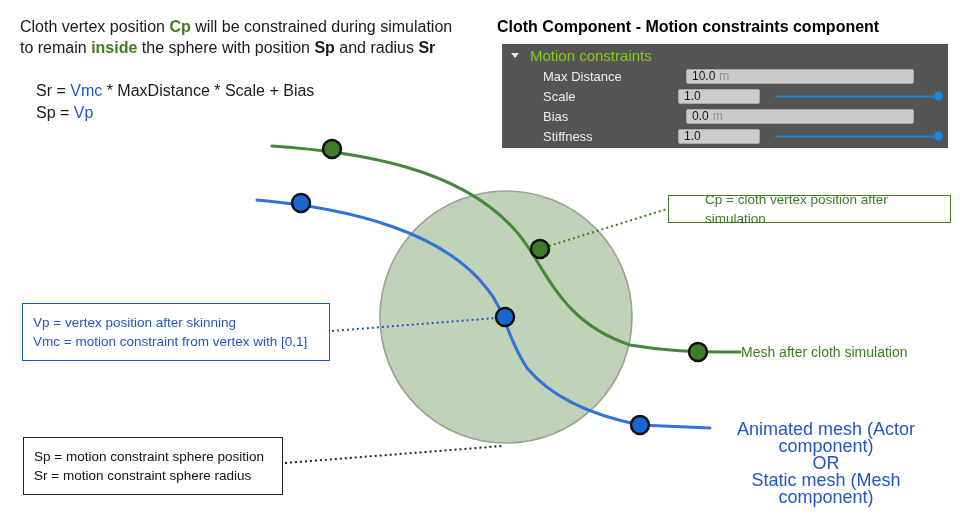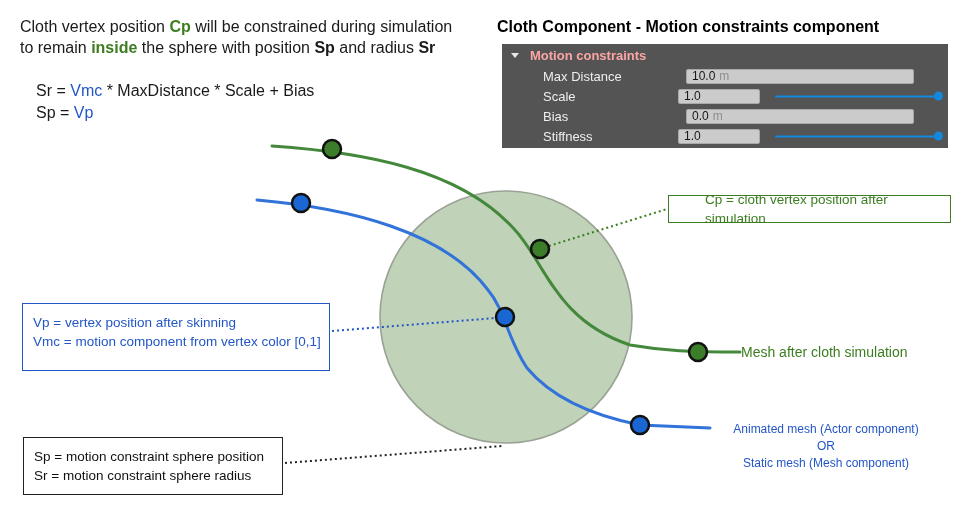--- a/index.html
+++ b/index.html
@@ -12,43 +12,43 @@
   .intro b{font-weight:bold;}
   .green-b{color:var(--green-text);font-weight:bold;}
   .blue-t{color:var(--blue-text);}
   .formulas{position:absolute;left:36px;top:80px;font-size:16px;line-height:22px;color:#1a1a1a;}
   
   .panel-title{position:absolute;left:497px;top:18px;font-size:16px;font-weight:bold;color:#000;}
   .panel{position:absolute;left:502px;top:44px;width:446px;height:104px;background:var(--panel-bg);}
   .panel-header{height:22px;display:flex;align-items:center;padding-left:9px;}
   .tri{width:0;height:0;border-left:4.5px solid transparent;border-right:4.5px solid transparent;
        border-top:5.5px solid #e8e8e8;margin-right:11px;}
-  .panel-header-label{color:#fca5a5;font-size:13px;font-weight:bold;}
+  .panel-header-label{color:#84cc16;font-size:15px;}
   .prow{height:20px;display:flex;align-items:center;position:relative;}
   .prow-label{position:absolute;left:41px;color:#eeeeee;font-size:13px;}
   .pfield{position:absolute;left:176px;height:15px;background:var(--field-bg);
           border:1px solid #a9a9a9;border-radius:2px;box-sizing:border-box;
           display:flex;align-items:center;padding-left:5px;font-size:12px;color:#161616;}
   .pfield .unit{color:#8f8f8f;margin-left:4px;font-size:12px;}
   .field-full{width:228px;margin-left:8px;}
   .field-short{width:82px;}
   .slider{position:absolute;left:273px;top:50%;width:167px;height:9px;transform:translateY(-50%);}
   .slider-track{position:absolute;left:0;right:4px;top:3.5px;height:2px;background:var(--slider-blue);border-radius:1px;}
   .slider-handle{position:absolute;right:-1px;top:0;width:9px;height:9px;border-radius:50%;background:var(--slider-blue);}
   
   .lblbox{position:absolute;background:#fff;box-sizing:border-box;font-size:13.5px;line-height:19px;padding-left:36px;}
   .cp-box{left:668px;top:195px;width:283px;height:28px;border:1.5px solid var(--green-text);
           color:var(--green-text);display:flex;align-items:center;justify-content:center;}
-  .vp-box{left:22px;top:303px;width:308px;height:68px;border:1.5px solid var(--blue-text);
+  .vp-box{left:22px;top:303px;width:308px;height:58px;border:1.5px solid var(--blue-text);
           color:var(--blue-text);padding:9px 0 0 10px;}
   .sp-box{left:23px;top:437px;width:260px;height:58px;border:1.5px solid #222;
           color:#111;padding:9px 0 0 10px;}
   .mesh-green-label{position:absolute;left:741px;top:344px;font-size:14px;color:var(--green-text);}
   .mesh-blue-label{position:absolute;left:712px;top:421px;width:228px;text-align:center;
-                   font-size:12px;line-height:17px;color:var(--blue-text);}
+                   font-size:18px;line-height:17px;color:var(--blue-text);}
   svg.diagram{position:absolute;left:0;top:0;}
 </style>
 </head>
 <body>
 
 <div class="canvas">
 
   <div class="intro">
     <div><span>Cloth vertex position </span><span class="green-b">Cp</span><span> will be constrained during simulation</span></div>
     <div><span>to remain </span><span class="green-b">inside</span><span> the sphere with position </span><b>Sp</b><span> and radius </span><b>Sr</b></div>
@@ -121,21 +121,21 @@
     <circle cx="301" cy="203" r="9" style="fill:var(--blue-dot);stroke:#111;stroke-width:2.5;"></circle>
     <circle cx="505" cy="317" r="9" style="fill:var(--blue-dot);stroke:#111;stroke-width:2.5;"></circle>
     <circle cx="640" cy="425" r="9" style="fill:var(--blue-dot);stroke:#111;stroke-width:2.5;"></circle>
   </svg>
 
   <div class="lblbox cp-box">
     <span>Cp = cloth vertex position after simulation</span>
   </div>
   <div class="lblbox vp-box">
     <div>Vp = vertex position after skinning</div>
-    <div>Vmc = motion component from vertex color [0,1]</div>
+    <div>Vmc = motion constraint from vertex with [0,1]</div>
   </div>
   <div class="lblbox sp-box">
     <div>Sp = motion constraint sphere position</div>
     <div>Sr = motion constraint sphere radius</div>
   </div>
 
   <div class="mesh-green-label">Mesh after cloth simulation</div>
   <div class="mesh-blue-label">
     <div>Animated mesh (Actor component)</div>
     <div>OR</div>

